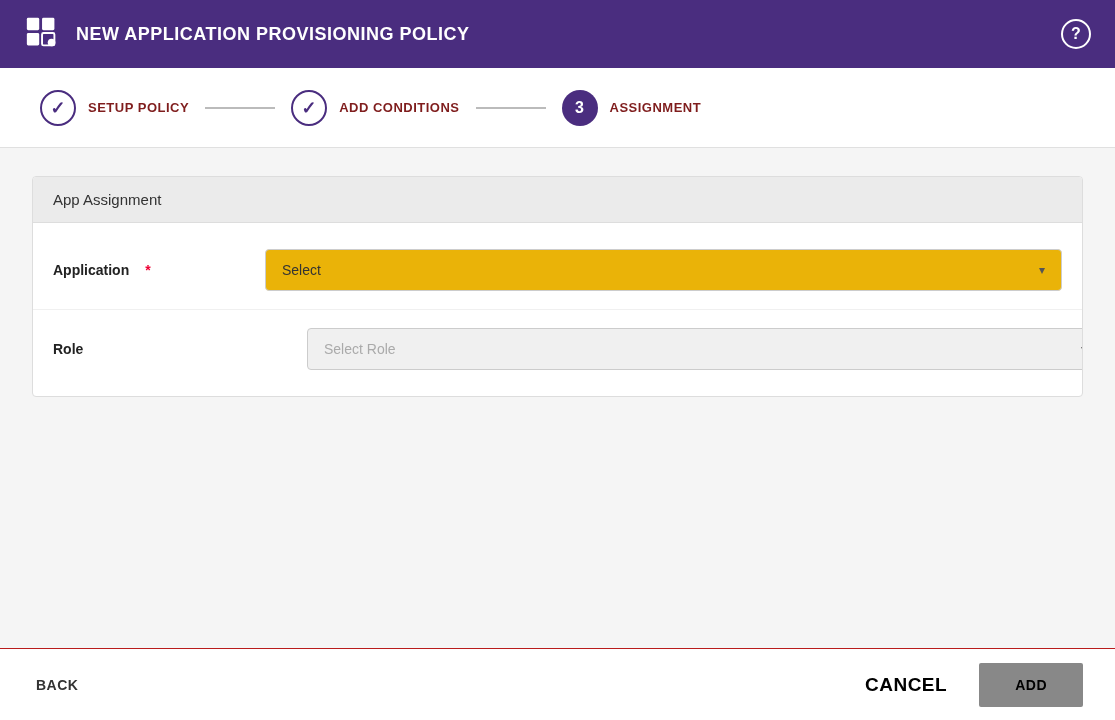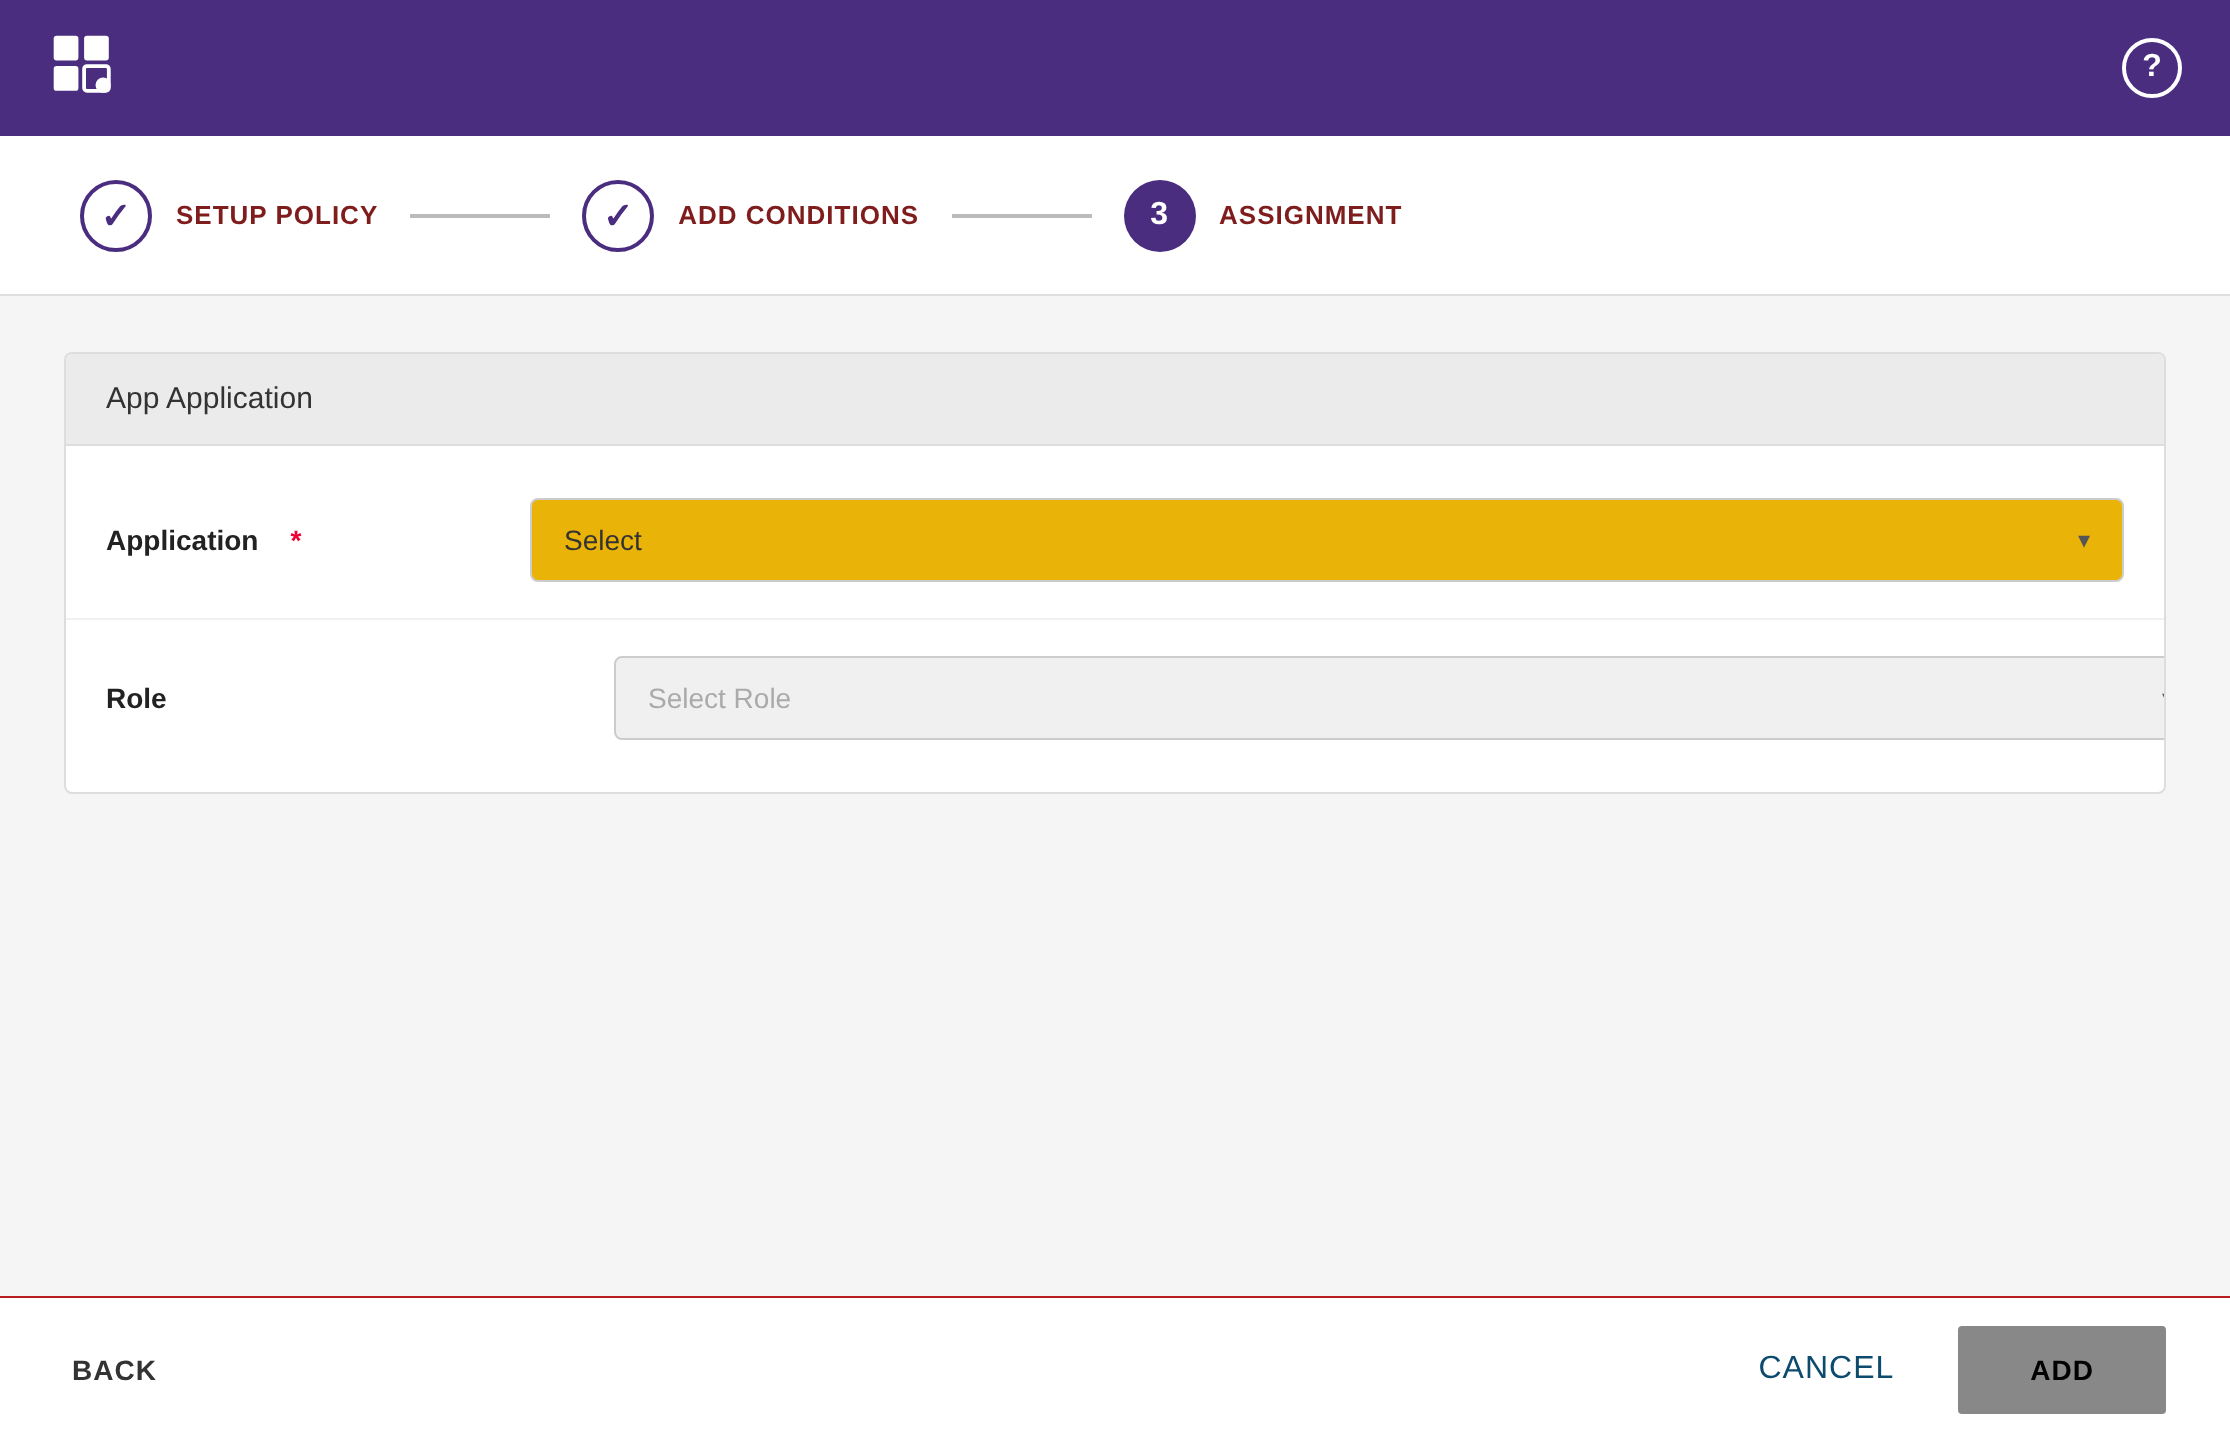--- a/index.html
+++ b/index.html
@@ -211,23 +211,23 @@
       padding: 10px 4px;
     }
     .footer-right {
       display: flex;
       align-items: center;
       gap: 16px;
     }
     .btn-cancel {
       background: transparent;
       border: none;
-      font-size: 16px;
-      font-weight: 400;
-      color: #0c4a6e;
+      font-size: 19px;
+      font-weight: 700;
+      color: #000000;
       cursor: pointer;
       letter-spacing: 0.5px;
       padding: 10px 16px;
     }
     .btn-add {
       background: #888;
       color: #000000;
       border: none;
       font-size: 14px;
       font-weight: 700;
@@ -242,20 +242,21 @@
 
 <header class="header">
   <div class="header-left">
     <svg class="header-icon" viewBox="0 0 40 40" fill="none" xmlns="http://www.w3.org/2000/svg">
       <rect x="3" y="3" width="13" height="13" rx="1.5" fill="white"></rect>
       <rect x="19" y="3" width="13" height="13" rx="1.5" fill="white"></rect>
       <rect x="3" y="19" width="13" height="13" rx="1.5" fill="white"></rect>
       <rect x="19" y="19" width="13" height="13" rx="1.5" stroke="white" stroke-width="2" fill="none"></rect>
       <circle cx="29" cy="29" r="4" fill="white"></circle>
     </svg>
+    <span class="header-title">NEW APPLICATION PROVISIONING POLICY</span>
   </div>
   <div class="header-help">?</div>
 </header>
 
 <div class="stepper-bar">
   <div class="stepper">
 
     <div class="step">
       <div class="step-circle completed">
         <span style="color:#4a2d7f;font-size:18px;font-weight:bold;">✓</span>
@@ -276,21 +277,21 @@
       <div class="step-circle active">
         <span>3</span>
       </div>
       <span class="step-label">ASSIGNMENT</span>
     </div>
   </div>
 </div>
 
 <div class="content">
   <div class="card">
-    <div class="card-header">App Application</div>
+    <div class="card-header">App Assignment</div>
     <div class="card-body">
 
       <div class="form-row">
         <div class="form-label">
           <span>Application</span>
           <span class="required-star">*</span>
         </div>
         <div class="form-control-wrapper">
           <div class="select-box-inner">
             <span class="select-text">Select</span>

